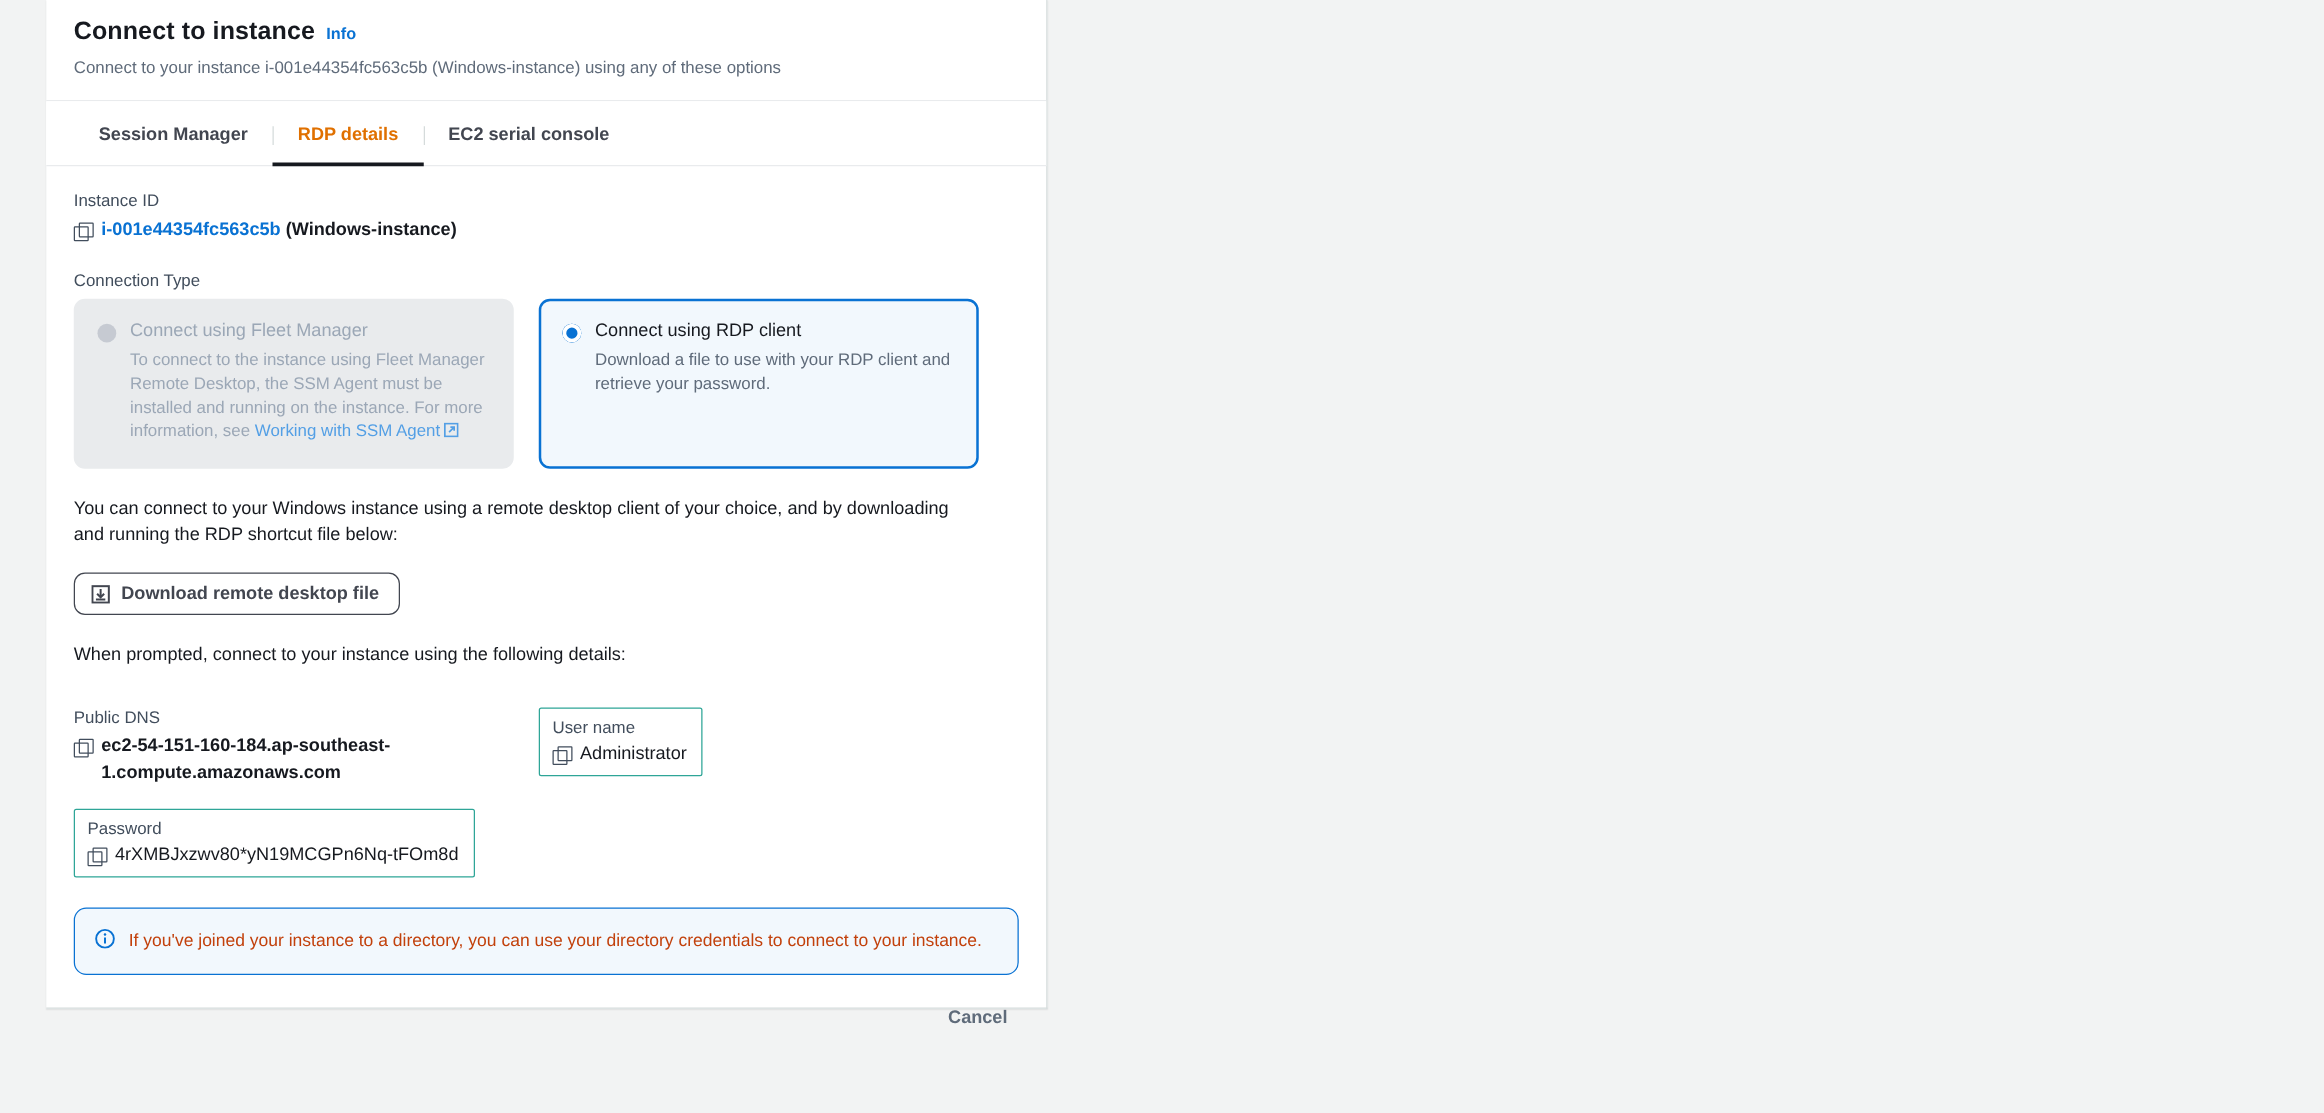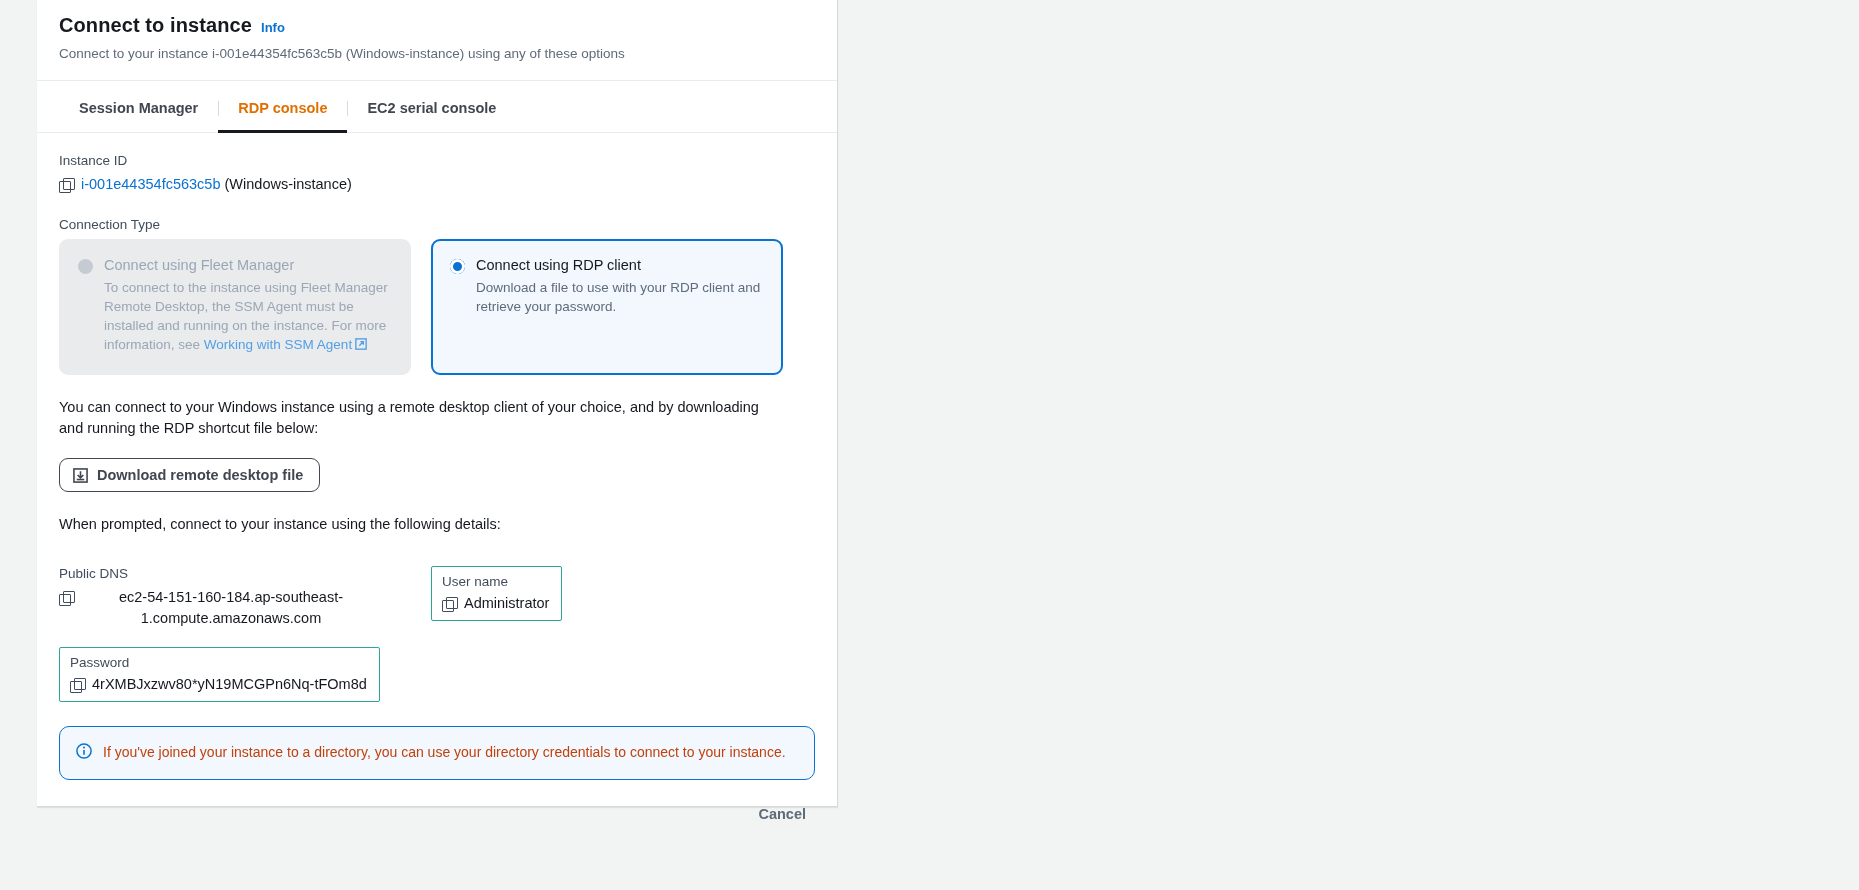--- a/index.html
+++ b/index.html
@@ -74,20 +74,21 @@
   .body { padding: 20px 22px 26px 22px; }
 
   .field-label {
     font-size: 13.5px; color: #414d5c;
     margin-bottom: 6px;
   }
   .value-row {
     display: flex; align-items: flex-start; gap: 8px;
     font-size: 14.5px; color: #16191f;
     line-height: 1.45;
+    font-weight: bold;
   }
   .link-blue { color: #0972d3; cursor: pointer; }
 
   
   .copy-icon {
     flex: 0 0 auto;
     width: 14px; height: 14px;
     position: relative;
     margin-top: 4px;
     cursor: pointer;
@@ -176,21 +177,20 @@
 
   
   .details-row {
     display: flex; align-items: flex-start; gap: 0;
     margin-top: 30px;
   }
   .dns-block { width: 372px; }
   .dns-value {
     font-size: 14.5px; color: #16191f; line-height: 1.45;
     max-width: 300px;
-    text-align: center;
   }
   .highlight-box {
     border: 1.6px solid #2ea597;
     border-radius: 2px;
     padding: 7px 12px 9px 10px;
     display: inline-block;
   }
   .hl-label { font-size: 13.5px; color: #414d5c; margin-bottom: 4px; }
   .hl-value-row {
     display: flex; align-items: flex-end; gap: 8px;
@@ -240,21 +240,21 @@
     <div class="panel-header">
       <div class="title-row">
         <span class="title">Connect to instance</span>
         <span class="info-link">Info</span>
       </div>
       <div class="subtitle">Connect to your instance i-001e44354fc563c5b (Windows-instance) using any of these options</div>
     </div>
 
     <div class="tabs">
       <div class="tab">Session Manager</div>
-      <div class="tab active">RDP console</div>
+      <div class="tab active">RDP details</div>
       <div class="tab">EC2 serial console</div>
     </div>
 
     <div class="body">
 
       
       <div>
         <div class="field-label">Instance ID</div>
         <div class="value-row">
           <span class="copy-icon"></span>

